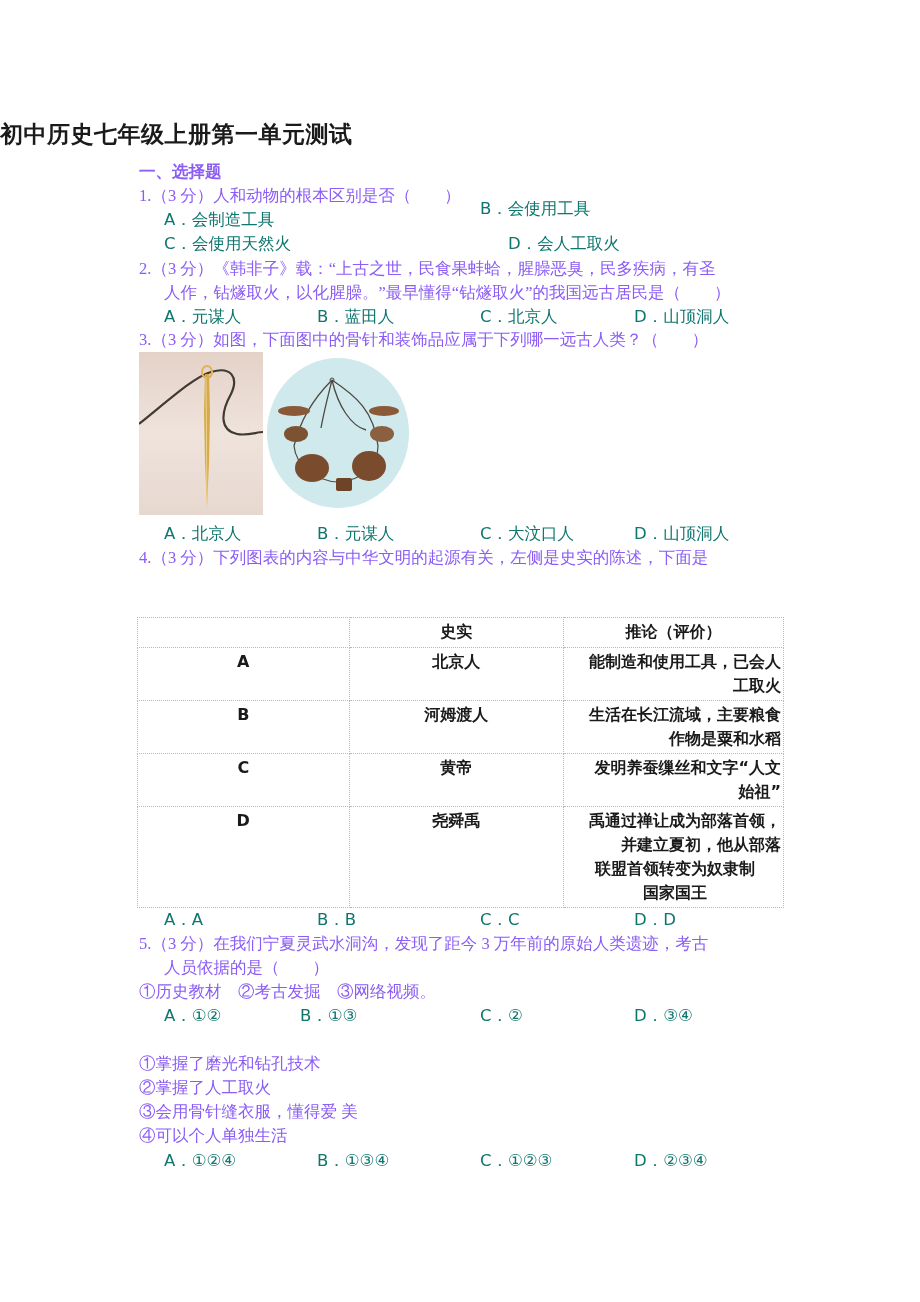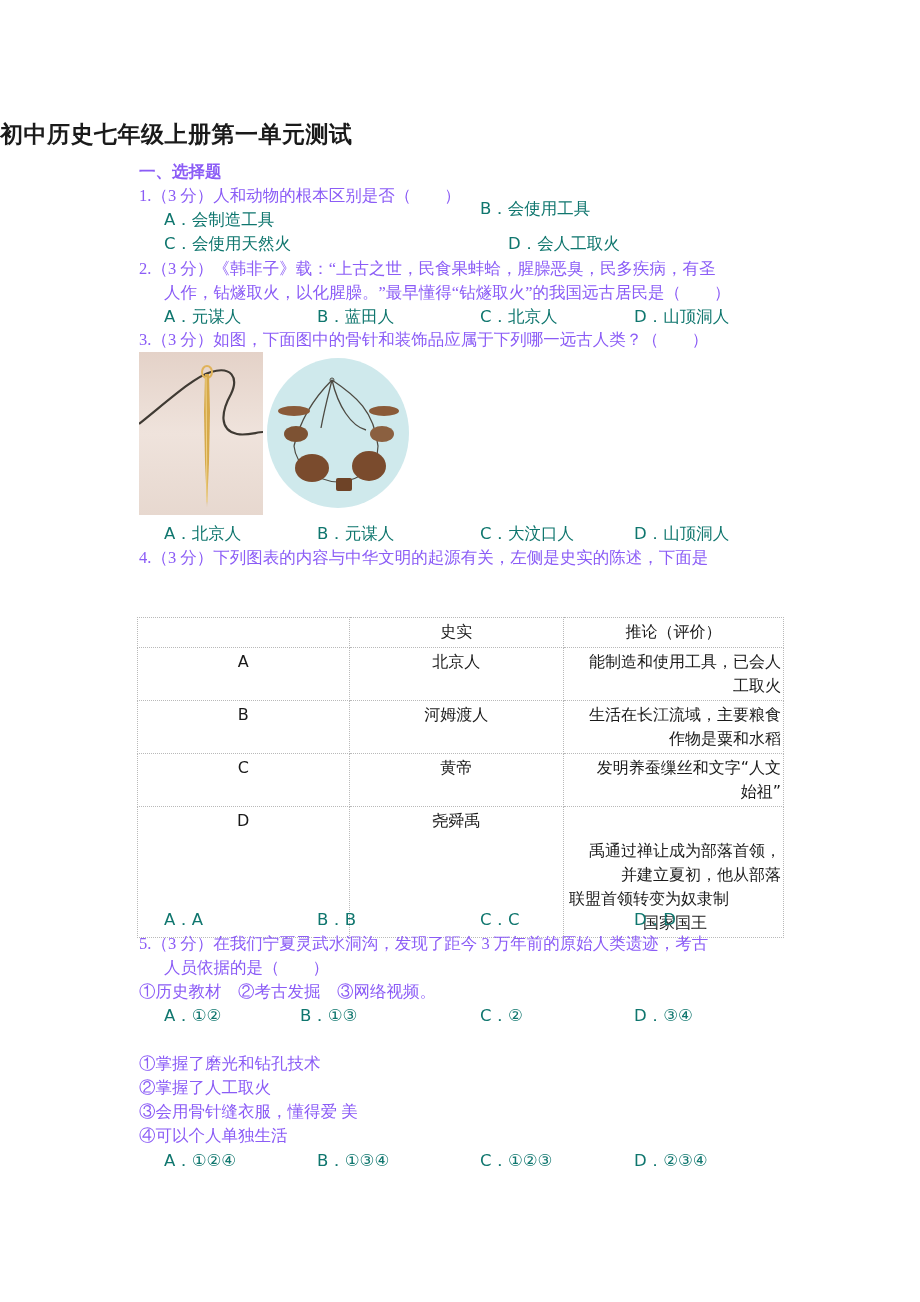--- a/index.html
+++ b/index.html
@@ -28,25 +28,25 @@
     }
     .necklace-img {
       position: absolute; left: 266px; top: 356px; width: 144px; height: 154px;
     }
     table.hist {
       position: absolute; left: 137px; top: 617px; width: 647px;
       border-collapse: collapse; font-size: 16px; color: #1a1a1a;
     }
     table.hist td {
       border: 1px dotted #b9b9b9; vertical-align: top; text-align: center;
-      padding: 2px 3px 2px 3px; line-height: 24px;
+      padding: 2px 3px 2px 3px; line-height: 24px; font-weight: bold;
     }
     table.hist td.c3 { text-align: right; padding-right: 2px; }
     table.hist td.c3 .inner { display:inline-block; text-align: right; width: 212px; }
-    table.hist td.c3.just .inner { text-align: right; margin-top: 30px; }
+    table.hist td.c3.just .inner { text-align: right; }
   </style>
 </head>
 <body>
 
 <div class="page">
 
   <div class="title">初中历史七年级上册第一单元测试</div>
   <div class="line section" style="top:161px">一、选择题</div>
 
   <div class="line" style="top:185px">1.（3 分）人和动物的根本区别是否（　　）</div>
@@ -132,21 +132,21 @@
         <div class="inner"><div>发明养蚕缫丝和文字“人文</div><div>始祖”</div></div>
       </td>
     </tr>
     <tr style="height:101px">
       <td>D</td>
       <td>尧舜禹</td>
       <td class="c3 just">
         <div class="inner" style="text-align:center">
           <div style="text-align:right">禹通过禅让成为部落首领，</div>
           <div style="text-align:right">并建立夏初，他从部落</div>
-          <div style="text-align:left">联盟首领转变为奴隶制</div>
+          <div style="text-align:center">联盟首领转变为奴隶制</div>
           <div style="text-align:center">国家国王</div>
         </div>
       </td>
     </tr>
   </tbody>
     </table>
 
   <div class="opt" style="left:164px; top:909px">A．A</div>
   <div class="opt" style="left:317px; top:909px">B．B</div>
   <div class="opt" style="left:480px; top:909px">C．C</div>

